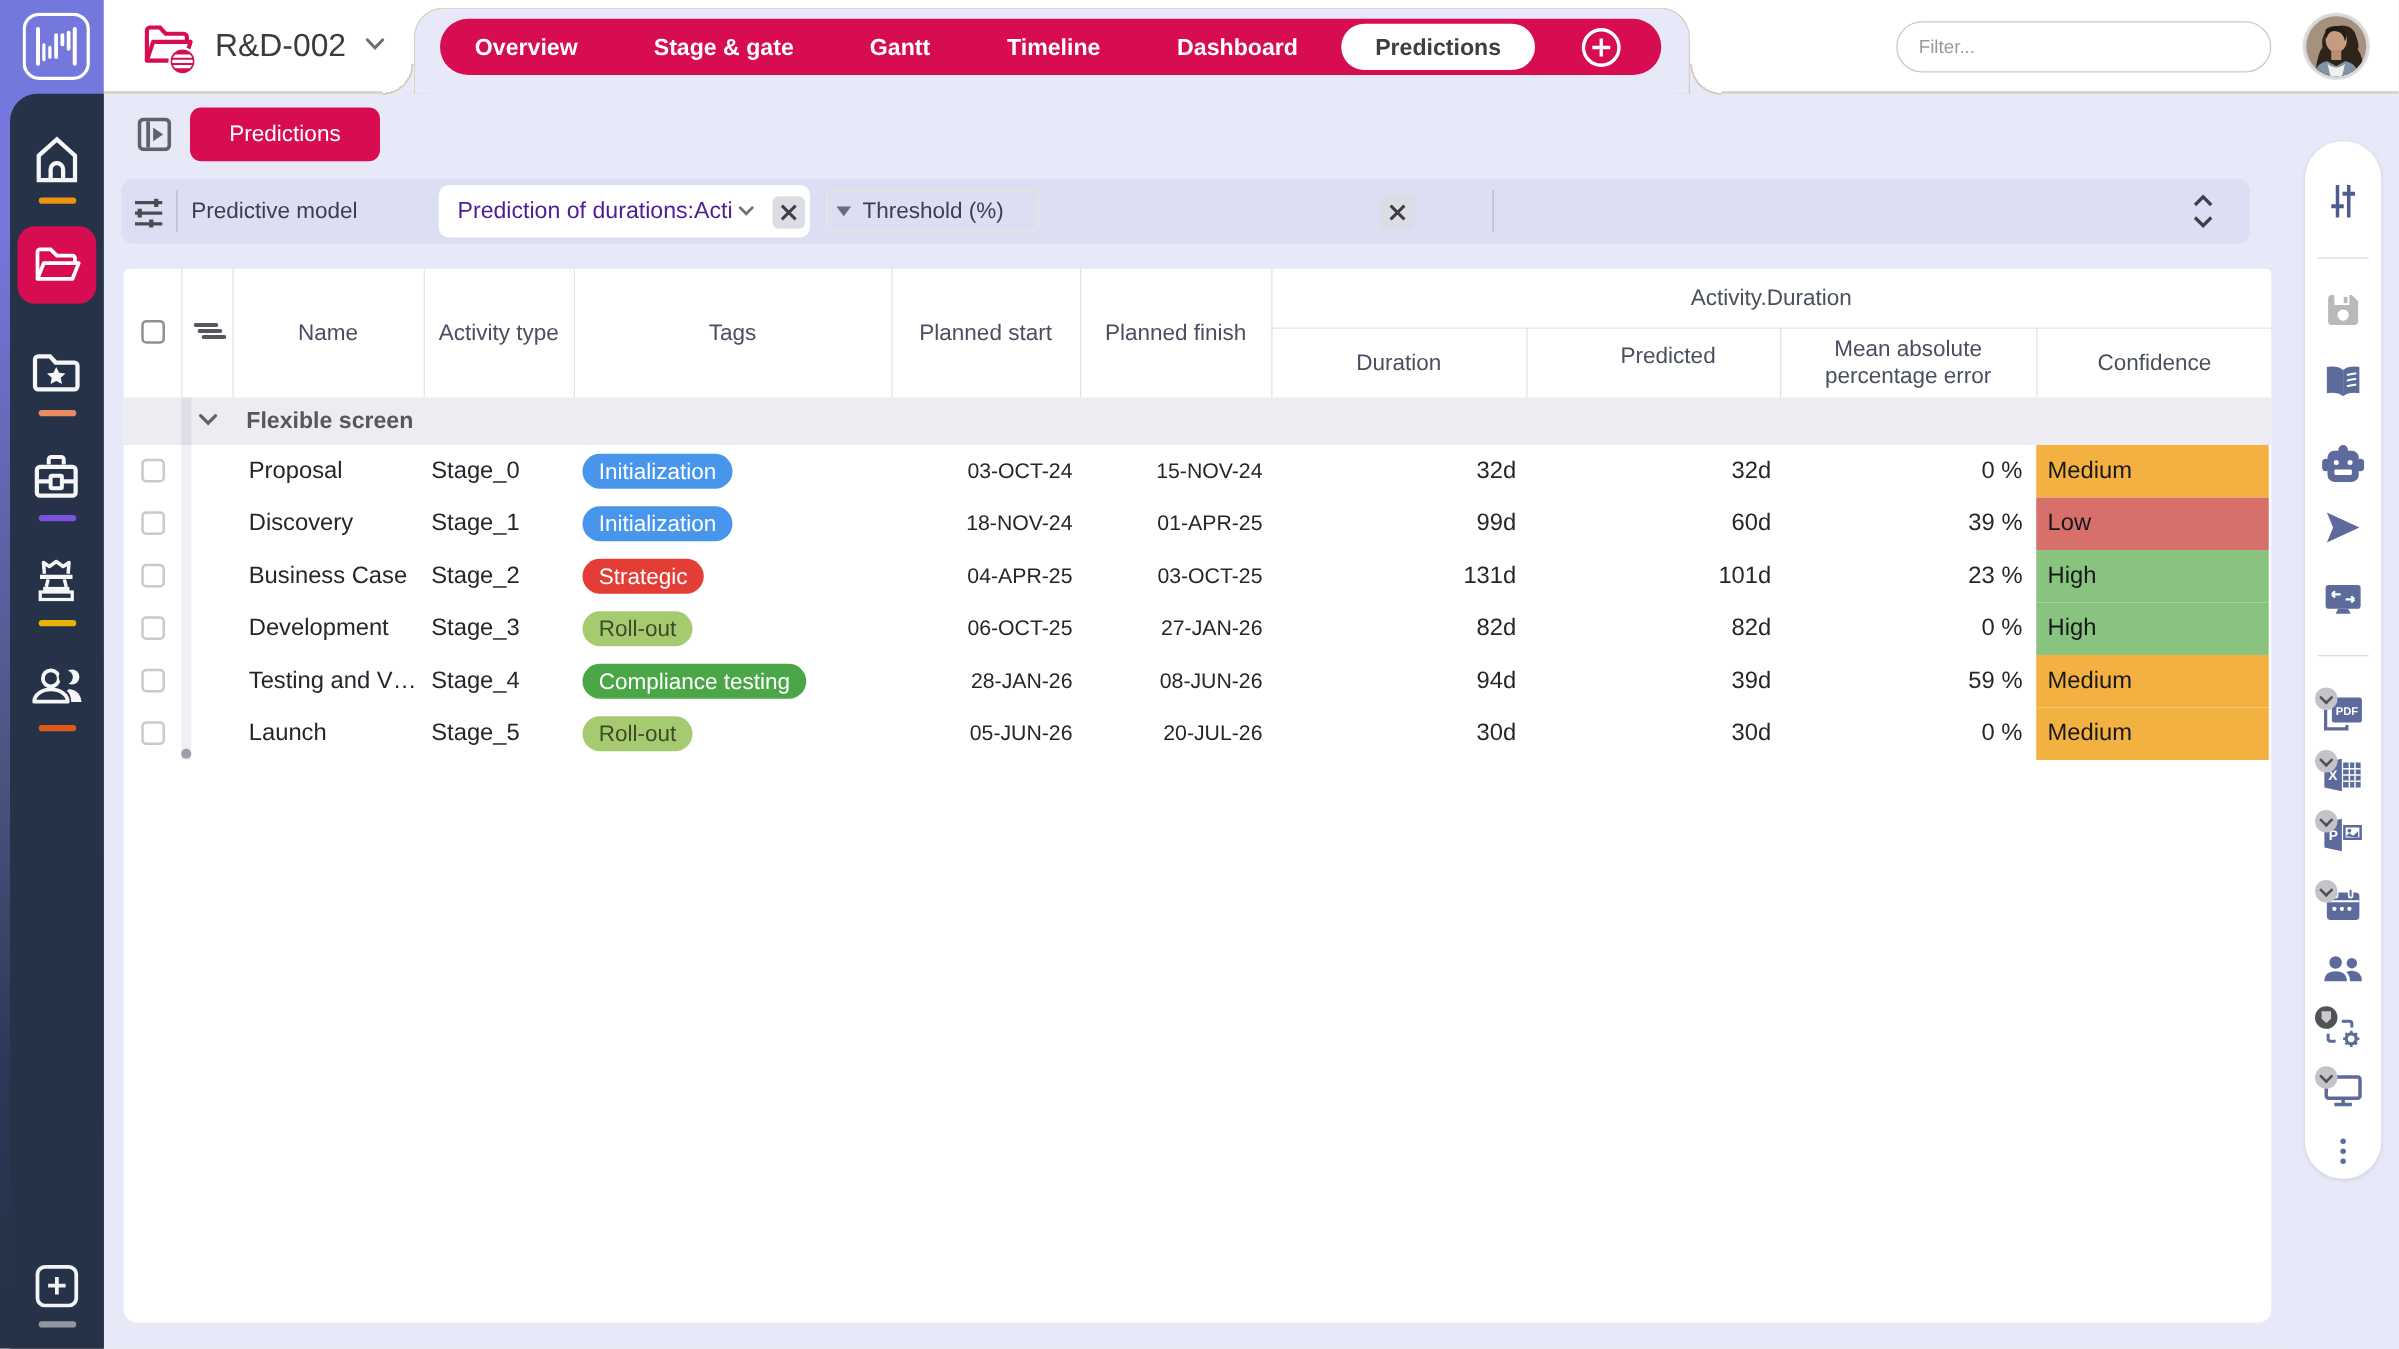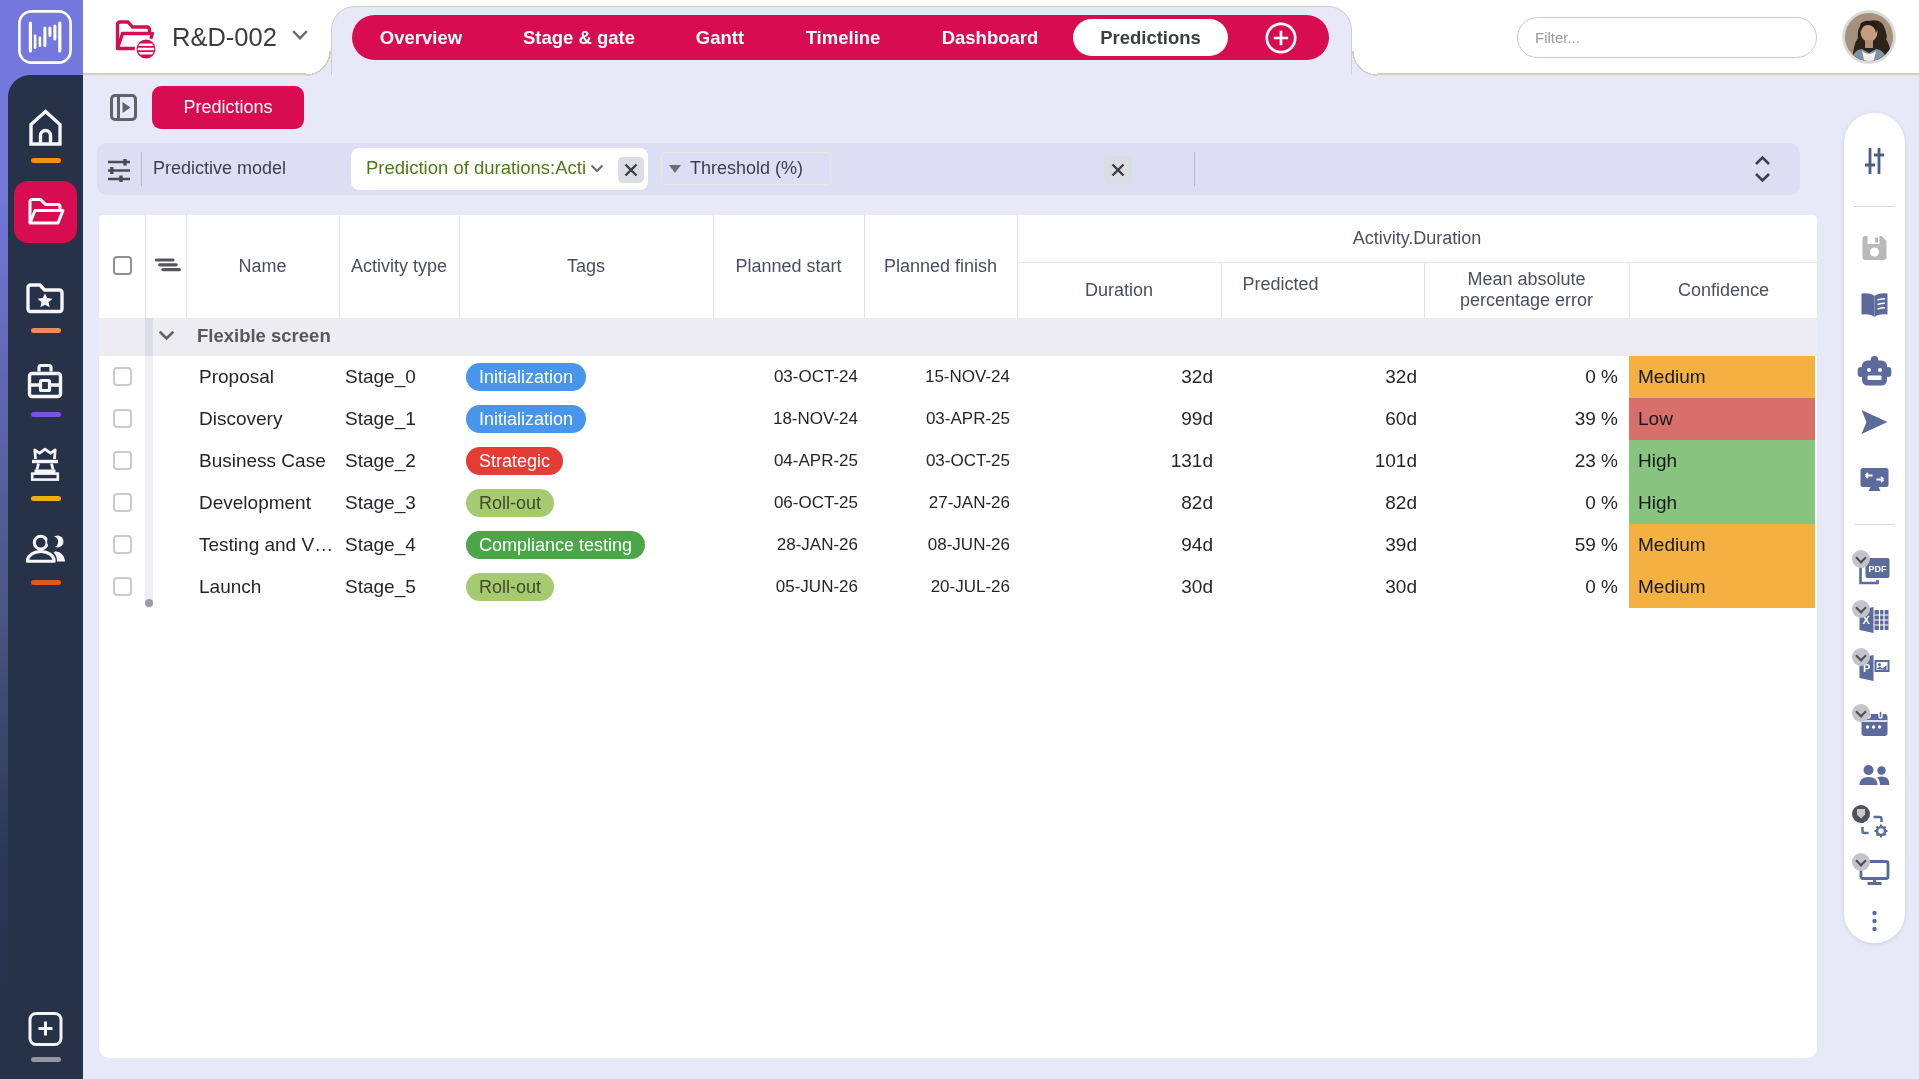--- a/index.html
+++ b/index.html
@@ -36,21 +36,21 @@
 .selbox { position:absolute; left:14px; top:181px; width:63px; height:62px; background:#d70c51; border-radius:14px; display:flex; align-items:center; justify-content:center; }
 
 
 .openicon { position:absolute; left:110px; top:94px; }
 .predbtn { position:absolute; left:152px; top:86px; width:152px; height:43px; background:#d70c51; border-radius:9px; color:#fff; font-size:18px; text-align:center; line-height:43px; }
 
 
 .fbar { position:absolute; left:97px; top:143px; width:1703px; height:52px; background:#dcdef4; border-radius:10px; }
 .fbar .divider { position:absolute; top:9px; width:1px; height:34px; background:#b8b8cc; }
 .flabel { position:absolute; top:15px; font-size:18px; color:#3b3f4d; }
-.fselect { position:absolute; top:5px; height:42px; background:#fff; border-radius:8px; font-size:18.5px; color:#4d7c0f; }
+.fselect { position:absolute; top:5px; height:42px; background:#fff; border-radius:8px; font-size:18.5px; color:#4c1d95; }
 .xbtn { position:absolute; top:14px; width:26px; height:26px; background:#dcdce4; border-radius:5px; }
 
 
 .rtools { position:absolute; left:1844px; top:113px; width:61px; height:830px; background:#fff; border-radius:30px; box-shadow:0 1px 4px rgba(80,80,120,.18); }
 .ric { position:absolute; left:0; width:61px; display:flex; justify-content:center; }
 .rdiv { position:absolute; left:10px; width:41px; height:1px; background:#d9d9e0; }
 .badge { position:absolute; left:8px; width:18px; height:18px; border-radius:50%; background:#c3c3c9; }
 .badge::after { content:''; position:absolute; left:4.6px; top:3.6px; width:6px; height:6px; border-right:2.2px solid #4e4e55; border-bottom:2.2px solid #4e4e55; transform:rotate(45deg); }
 .badge.dark { background:#515158; }
 .badge.dark::after { border:none; left:5px; top:3.5px; width:8px; height:10px; background:#c9c9cf; clip-path:polygon(0 0,100% 0,100% 60%,50% 100%,0 60%); transform:none; }
@@ -334,21 +334,21 @@
   </div>
 
   <div class="table">
     <div class="th" style="left:240px;top:0;width:120px;height:103px">Activity type</div>
     <div class="th" style="left:87px;top:0;width:153px;height:103px">Name</div>
     <div class="th" style="left:360px;top:0;width:254px;height:103px">Tags</div>
     <div class="th" style="left:614px;top:0;width:151px;height:103px">Planned start</div>
     <div class="th" style="left:765px;top:0;width:153px;height:103px">Planned finish</div>
     <div class="th" style="left:918px;top:0;width:800px;height:47px">Activity.Duration</div>
     <div class="th" style="left:918px;top:47px;width:204px;height:56px">Duration</div>
-    <div class="th" style="left:1080px;top:47px;width:203px;height:44px">Predicted</div>
+    <div class="th" style="left:1134px;top:47px;width:203px;height:44px">Predicted</div>
     <div class="th" style="left:1325px;top:47px;width:205px;height:56px">Mean absolute<br>percentage error</div>
     <div class="th" style="left:1530px;top:47px;width:186px;height:56px;padding-left:3px">Confidence</div>
     <div class="cb" style="border-color:#8d9095;top:41px"></div>
     <svg style="position:absolute;left:56px;top:43px" width="28" height="14" viewBox="0 0 28 14">
       <path d="M1.5 2 h16.5 M4.7 6.8 h16.5 M7.9 11.6 h16.5" stroke="#55575c" stroke-width="3.2" stroke-linecap="round"></path>
     </svg>
     <div class="vline" style="left:46px;top:0;height:103px"></div>
     <div class="vline" style="left:87px;top:0;height:103px"></div>
     <div class="vline" style="left:240px;top:0;height:103px"></div>
     <div class="vline" style="left:360px;top:0;height:103px"></div>
@@ -384,21 +384,21 @@
       <div class="conf" style="background:#f3b142">Medium</div>
     </div>
     <div class="row" style="top:183px">
       <div class="cb"></div>
       <div class="cell" style="left:100px">Discovery</div>
       <div class="cell" style="left:246px">Stage_1</div>
       <div class="cell" style="left:367px">
           <span class="pill" style="background:#4896ec;color:#fff">Initialization</span>
         </div>
       <div class="cell dt" style="right:959px">18-NOV-24</div>
-      <div class="cell dt" style="right:807px">03-APR-25</div>
+      <div class="cell dt" style="right:807px">01-APR-25</div>
       <div class="cell" style="right:604px">99d</div>
       <div class="cell" style="right:400px">60d</div>
       <div class="cell" style="right:199px">39 %</div>
       <div class="conf" style="background:#d7706b">Low</div>
     </div>
     <div class="row" style="top:225px">
       <div class="cb"></div>
       <div class="cell" style="left:100px">Business Case</div>
       <div class="cell" style="left:246px">Stage_2</div>
       <div class="cell" style="left:367px">

